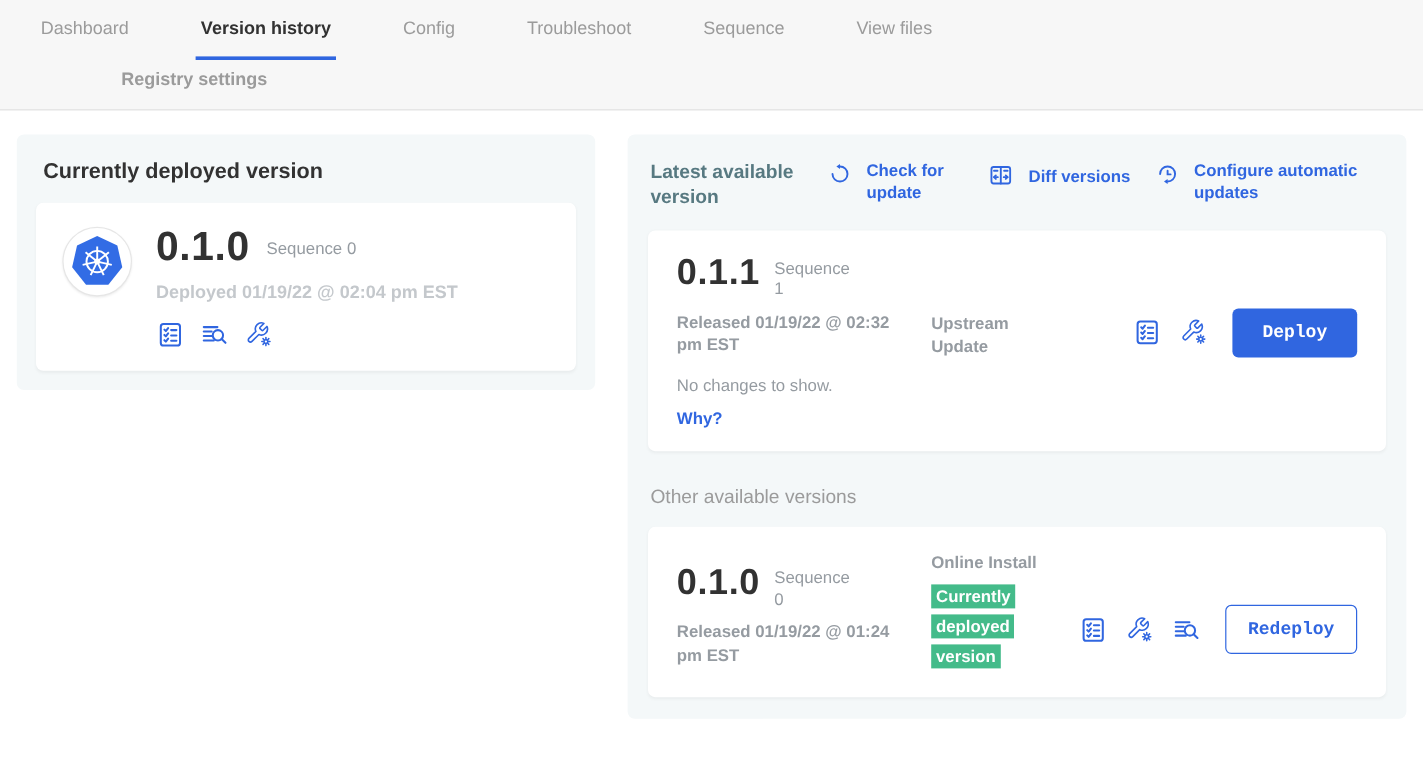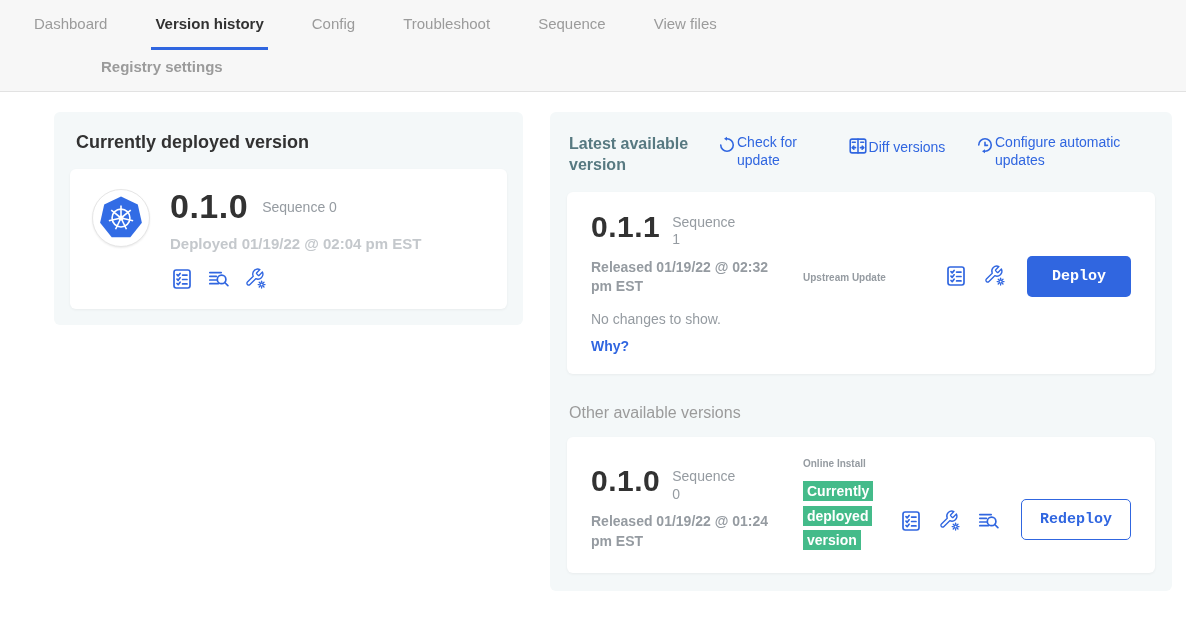--- a/index.html
+++ b/index.html
@@ -7,59 +7,59 @@
     --gray:#959ba1; --muted:#c4c8cc; --slate:#577981; --panel:#f4f8f9; --navbg:#f7f7f7;
   }
   *{box-sizing:border-box;}
   html,body{margin:0;padding:0;}
   body{
     width:1186px;height:640px;overflow:hidden;background:#fff;
     font-family:"Liberation Sans","DejaVu Sans",sans-serif;color:var(--dark);
   }
   
   .nav{background:var(--navbg);border-bottom:1px solid #e2e2e2;padding:15px 0 0 30px;}
-  .nav-row1{display:flex;gap:40px;}
+  .nav-row1{display:flex;gap:52px;}
   .nav-tab{font-size:15px;color:#9b9b9b;padding:0 4px 15px;cursor:pointer;white-space:nowrap;}
   .nav-tab.active{color:var(--dark);font-weight:bold;border-bottom:3px solid var(--blue);}
   .nav-row2{padding:8px 0 16px 20px;}
   .nav-row2 .nav-tab{padding-bottom:0;font-weight:bold;color:#9b9b9b;margin-left:47px;}
   
-  .main{display:flex;align-items:flex-start;gap:27px;padding:20px 14px 0 14px;margin-left:40px;}
+  .main{display:flex;align-items:flex-start;gap:27px;padding:20px 14px 0 14px;}
   .left-panel{width:482px;background:var(--panel);border-radius:6px;padding:20px 16px 16px;}
   .right-panel{flex:1;background:var(--panel);border-radius:6px;padding:18px 17px 18px;}
   .card{background:#fff;border-radius:6px;box-shadow:0 1px 3px rgba(0,0,0,.05);}
   
   .left-title{font-size:18px;font-weight:bold;color:var(--dark);margin:0 6px 16px;}
   .deployed-card{padding:20px 22px 18px;display:flex;gap:20px;align-items:flex-start;}
   .k8s-logo{width:58px;height:58px;border-radius:50%;background:#fff;border:1px solid #e6e6e6;
     box-shadow:0 1px 2px rgba(0,0,0,.08);display:flex;align-items:center;justify-content:center;flex:none;}
   .version-row{display:flex;align-items:flex-start;}
   .big-version{font-size:34px;font-weight:bold;letter-spacing:.5px;line-height:1;}
   .seq{font-size:14px;color:var(--gray);margin:10px 0 0 14px;white-space:nowrap;}
   .deployed-date{font-size:15px;font-weight:bold;color:var(--muted);margin-top:12px;}
   .icon-row{display:flex;gap:13px;margin-top:15px;align-items:center;color:var(--blue);}
   .icon-row svg{display:block;}
   
   .panel-header{display:flex;align-items:flex-start;margin:4px 2px 16px;}
   .panel-title{font-size:16px;font-weight:bold;color:var(--slate);width:134px;line-height:1.3;}
   .header-actions{display:flex;margin-left:14px;flex:1;justify-content:space-between;align-items:flex-start;}
-  .h-action{display:flex;gap:0;align-items:flex-start;color:var(--blue);font-size:14px;
-    font-weight:normal;line-height:1.25;cursor:pointer;}
+  .h-action{display:flex;gap:12px;align-items:flex-start;color:var(--blue);font-size:14px;
+    font-weight:bold;line-height:1.25;cursor:pointer;}
   .h-action svg{flex:none;margin-top:1px;}
   .h-action .lbl-narrow{width:80px;}
   .h-action .lbl-mid{width:158px;}
   .h-action.single{align-items:center;}
   
   .version-card{padding:20px 24px;}
   .card-top{display:flex;align-items:center;}
   .vc-col1{width:212px;flex:none;}
   .vc-version{font-size:30px;font-weight:bold;letter-spacing:.5px;line-height:1;}
   .vc-seq{font-size:14px;color:var(--gray);width:66px;margin:2px 0 0 12px;line-height:1.25;}
   .vc-released{font-size:14px;font-weight:bold;color:var(--gray);width:182px;line-height:1.4;margin-top:9px;}
-  .vc-source{font-size:10px;font-weight:bold;color:var(--gray);width:92px;line-height:1.4;flex:none;}
+  .vc-source{font-size:14px;font-weight:bold;color:var(--gray);width:92px;line-height:1.4;flex:none;}
   .mt-card1{margin-top:48px;}
   .vc-icons{margin-left:auto;display:flex;gap:15px;align-items:center;color:var(--blue);}
   .btn{font-family:Liberation Mono, monospace;font-size:15px;font-weight:bold;border-radius:5px;cursor:pointer;}
   .btn-deploy{margin:44px 0 0 20px;background:var(--blue);color:#fff;border:none;padding:12px 25px;}
   .btn-redeploy{margin:30px 0 0 20px;background:#fff;color:var(--blue);
     border:1.5px solid var(--blue);padding:11px 18px;}
   .no-changes{font-size:14px;color:var(--gray);margin-top:14px;}
   .why-link{font-size:14px;font-weight:bold;color:var(--blue);margin-top:11px;cursor:pointer;}
   .other-title{font-size:16px;color:#9b9b9b;margin:30px 2px 15px;}
   .vc-col2{width:96px;flex:none;}

